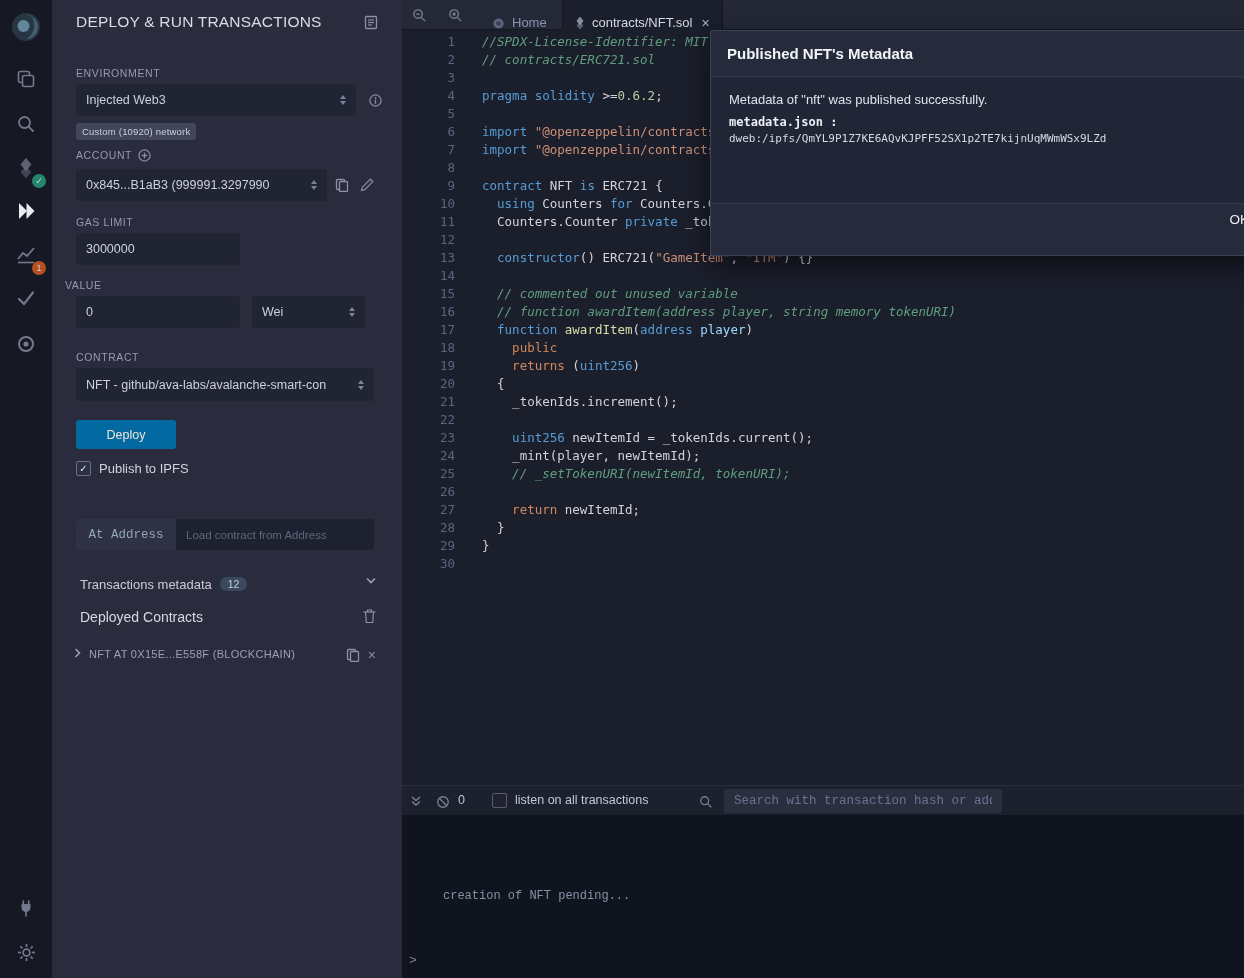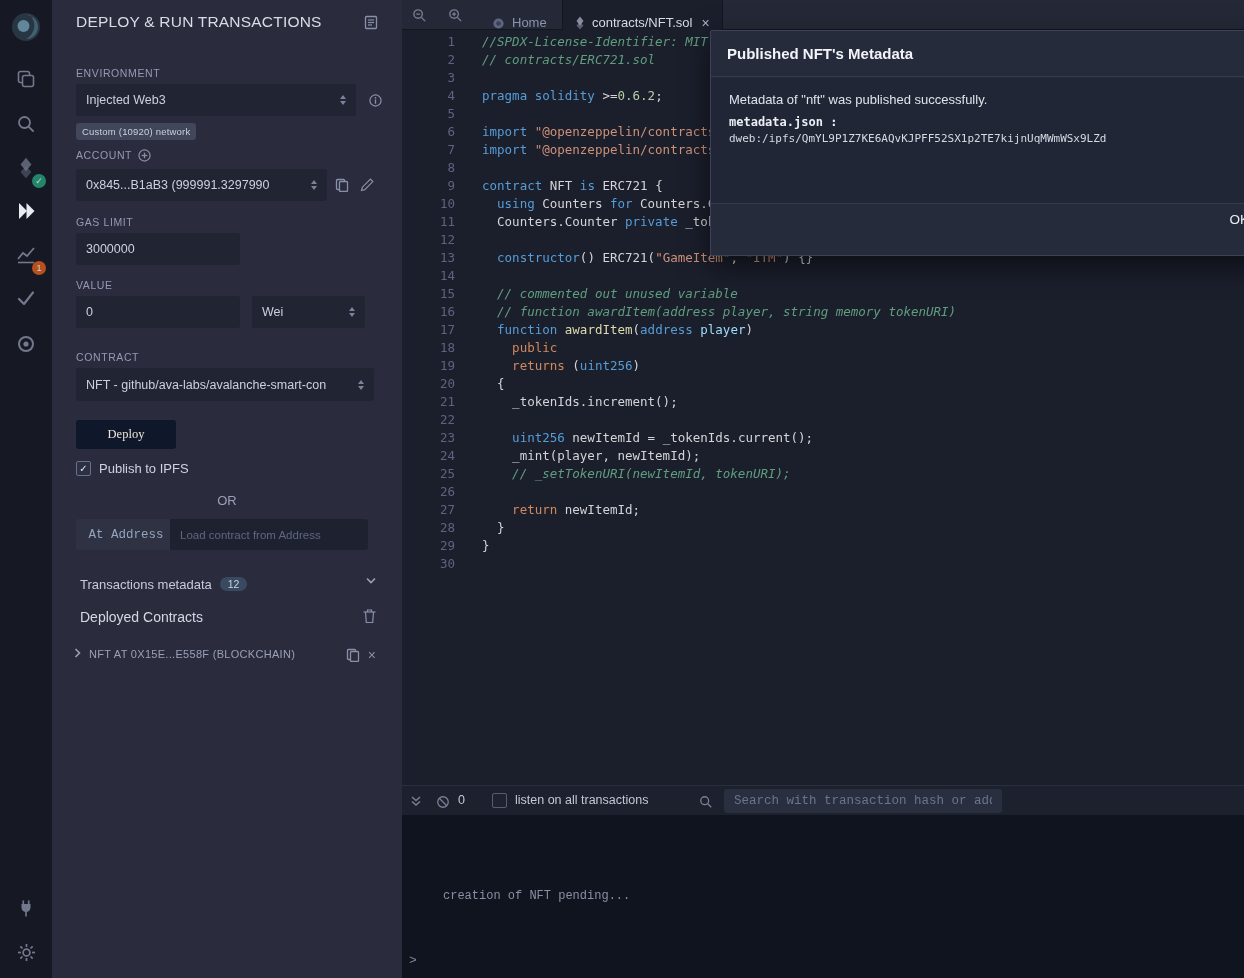--- a/index.html
+++ b/index.html
@@ -31,22 +31,22 @@
   .sel-txt{overflow:hidden;white-space:nowrap;text-overflow:clip;flex:1}
   .caret{display:flex;flex-direction:column;gap:2px;margin-left:6px;flex:none}
   .caret i{display:block;width:0;height:0;border-left:3.5px solid transparent;border-right:3.5px solid transparent}
   .caret .cu{border-bottom:4.5px solid #7c829c}
   .caret .cd{border-top:4.5px solid #7c829c}
   .inp{background:#212432;border:none;border-radius:3px;height:32px;color:#ccd0df;
       font-size:12.5px;padding:0 10px;outline:none;font-family:"Liberation Sans",sans-serif}
   .inp::placeholder{color:#5f667f}
   .netbadge{background:#41465a;color:#ccd0dd;font-size:9.5px;padding:3px 6px;border-radius:3px;
       letter-spacing:.2px}
-  .deploy{width:100px;height:29px;background:#0f172a;border:none;border-radius:3px;color:#efe6da;
-      font-size:12.5px;cursor:pointer;font-family:Liberation Serif, serif}
+  .deploy{width:100px;height:29px;background:#0369a1;border:none;border-radius:3px;color:#efe6da;
+      font-size:12.5px;cursor:pointer;font-family:Liberation Sans, sans-serif}
   .chk{width:15px;height:15px;background:#2c3044;border:1px solid #6a7089;border-radius:2px;
       display:inline-flex;align-items:center;justify-content:center;color:#e8eaf2;font-size:10px;
       cursor:pointer;flex:none}
   .chk.empty{background:#20232f;border-color:#565c73;color:transparent}
   .chk-lbl{font-size:13px;color:#cfd3e0}
   .or{left:0;width:100%;text-align:center;font-size:13px;color:#9ba0b8}
   .ataddr-btn{width:100px;height:31px;background:#2e3242;border:none;border-radius:3px 0 0 3px;
       color:#93a5bd;font-size:12.5px;cursor:pointer;font-family:Liberation Mono, monospace}
   .tx-lbl{font-size:13px;color:#c7cbd9}
   .pill{background:#39495f;color:#c9d2de;font-size:10.5px;padding:1px 8px;border-radius:8px}
@@ -247,21 +247,21 @@
     </span>
     <span class="abs" style="left:308px;top:178px">
       <svg width="14" height="14" viewBox="0 0 14 14">
           <path d="M1.5 12.5 l0.9 -3.3 8 -8 2.4 2.4 -8 8 Z" fill="none" stroke="#8a90a8" stroke-width="1.2"></path>
         </svg>
     </span>
 
     <div class="lbl abs" style="left:24px;top:216px">GAS LIMIT</div>
     <input class="inp abs" style="left: 24px; top: 233px; width: 164px;" value="3000000">
 
-    <div class="lbl abs" style="left:24px;top:279px">VALUE</div>
+    <div class="lbl abs" style="left:13px;top:279px">VALUE</div>
     <input class="inp abs" style="left: 24px; top: 296px; width: 164px;" value="0">
     <div class="sel abs" style="left:200px;top:296px;width:113px">
       <span class="sel-txt">Wei</span>
       <span class="caret">
           <i class="cu"></i>
           <i class="cd"></i>
         </span>
     </div>
 
     <div class="lbl abs" style="left:24px;top:351px">CONTRACT</div>
@@ -275,24 +275,23 @@
 
     <button class="deploy abs" style="left:24px;top:420px">Deploy</button>
 
     <div class="abs row" style="left:24px;top:461px">
       <span class="chk">
           <i style="font-style:normal">✓</i>
         </span>
       <span class="chk-lbl">Publish to IPFS</span>
     </div>
 
-    <div class="or abs" style="top:493px">OR</div>
 
     <button class="ataddr-btn abs" style="left:24px;top:519px">At Address</button>
-    <input class="inp abs" style="left: 118px; top: 519px; width: 198px; height: 31px; border-radius: 0px 3px 3px 0px; background: rgb(30, 33, 47); font-size: 11.5px;" placeholder="Load contract from Address">
+    <input class="inp abs" style="left: 124px; top: 519px; width: 198px; height: 31px; border-radius: 0px 3px 3px 0px; background: rgb(30, 33, 47); font-size: 11.5px;" placeholder="Load contract from Address">
 
     <div class="abs row" style="left:28px;top:577px;width:296px">
       <span class="tx-lbl">Transactions metadata</span>
       <span class="pill">12</span>
       <span style="margin-left:auto">
         <svg width="10" height="7" viewBox="0 0 10 7">
             <polyline points="1,1.5 5,5.5 9,1.5" fill="none" stroke="#9aa0b6" stroke-width="1.6"></polyline>
           </svg>
       </span>
     </div>

